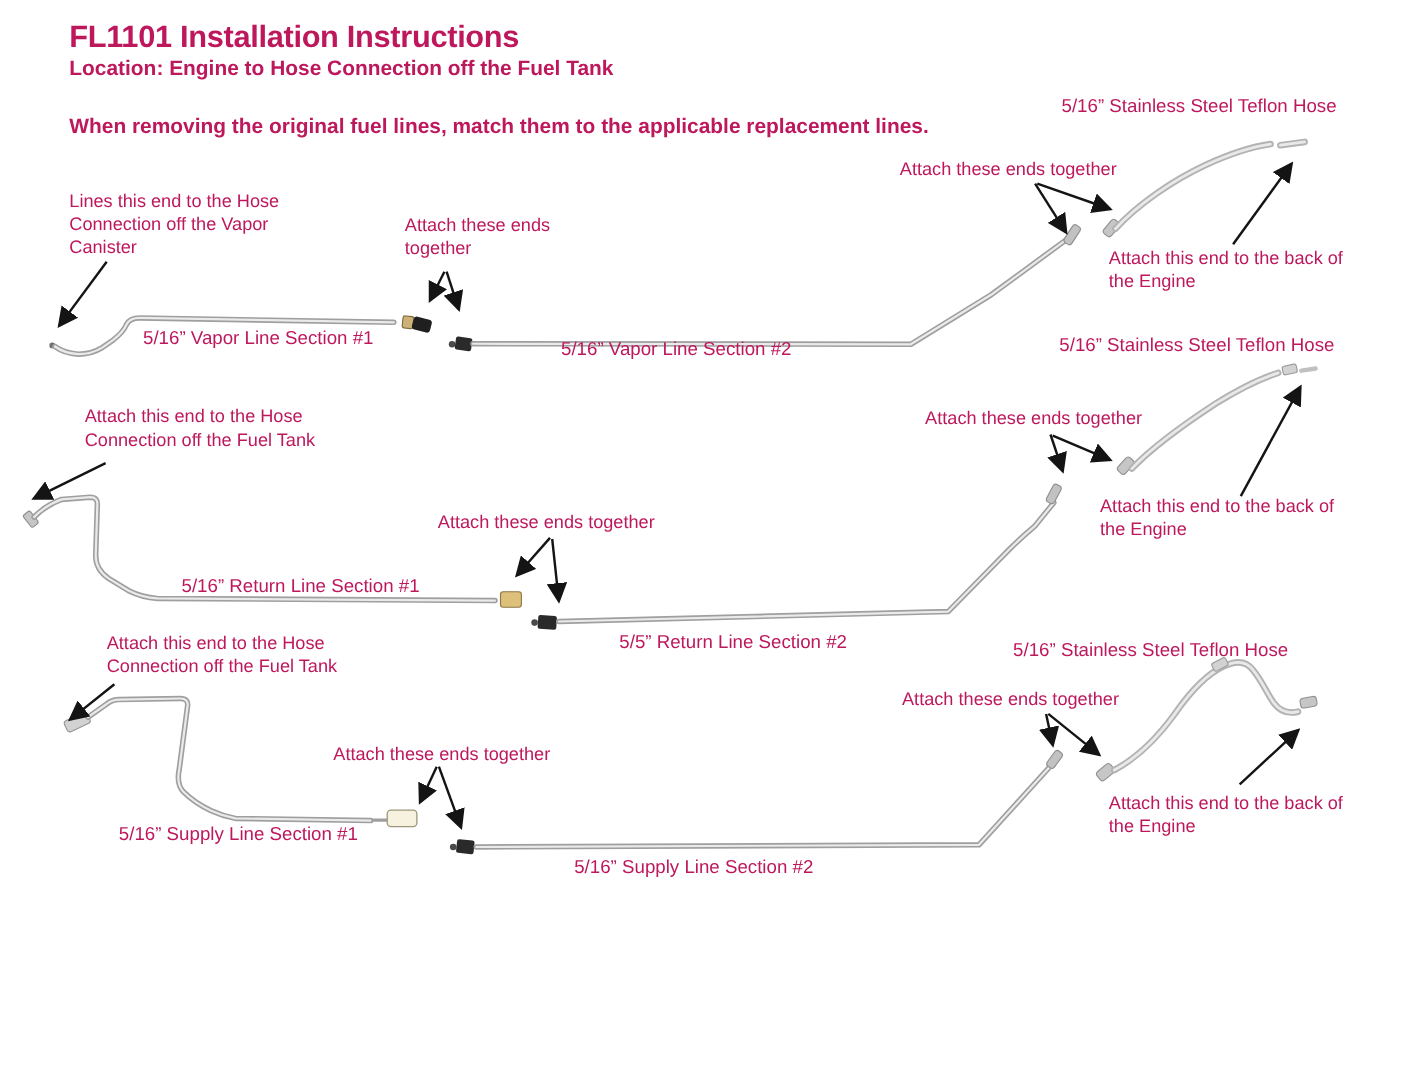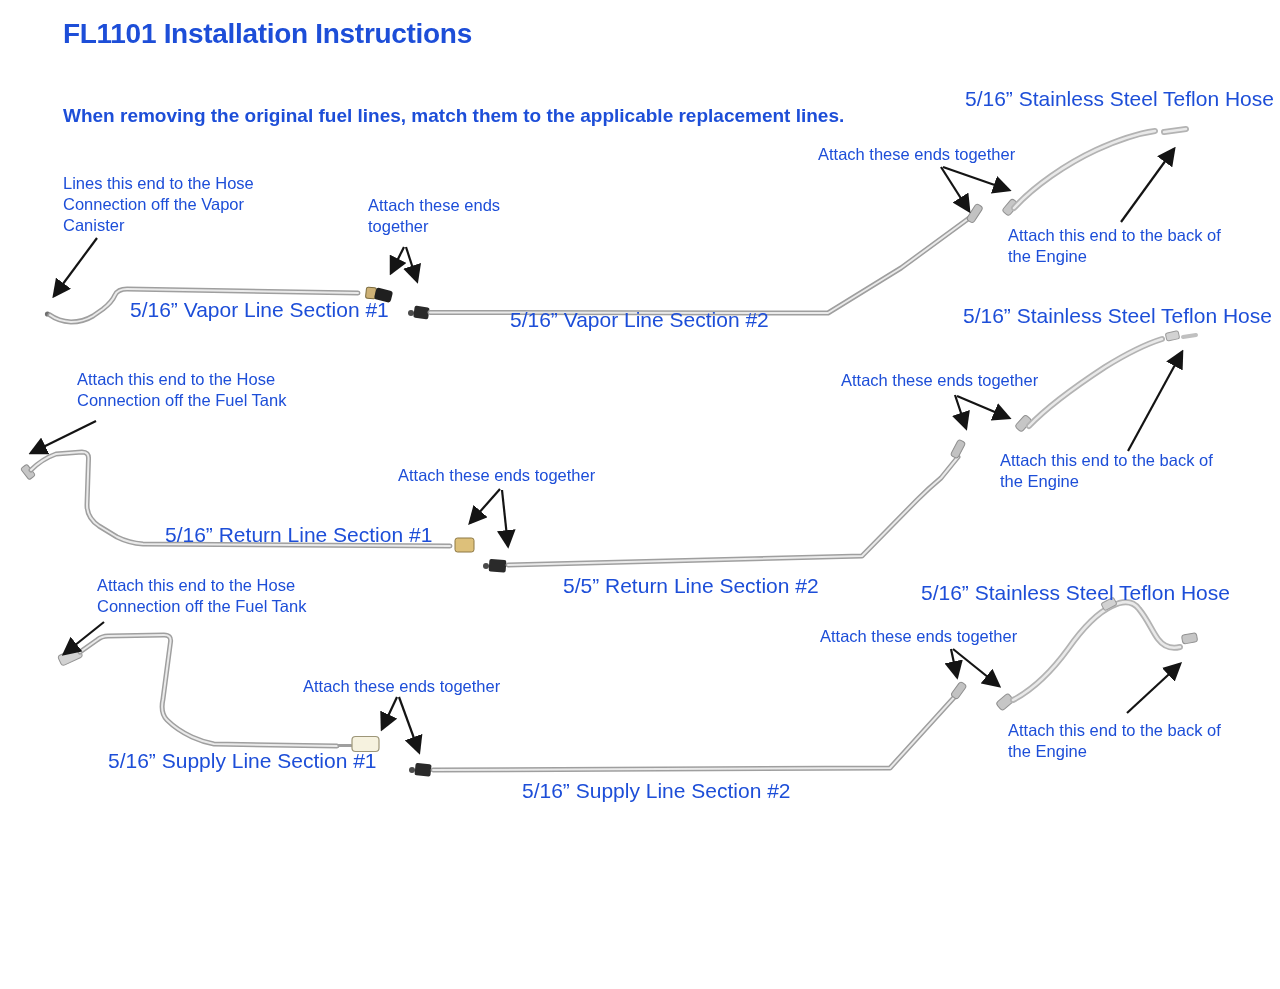--- a/index.html
+++ b/index.html
@@ -1,23 +1,23 @@
 <!DOCTYPE html>
 <html><head>
 <meta charset="utf-8">
 <style>
   html,body{margin:0;padding:0;background:#ffffff;}
   .canvas{position:relative;width:1280px;height:989px;background:#ffffff;overflow:hidden;
-          font-family:"Liberation Sans",sans-serif;color:#1d4ed8;}
+          font-family:"Liberation Sans",sans-serif;color:#be185d;}
   .abs{position:absolute;}
   .t-title{font-weight:bold;font-size:28px;letter-spacing:-0.3px;white-space:nowrap;}
   .t-sub{font-weight:bold;font-size:19px;white-space:nowrap;}
   .note{font-size:16.5px;line-height:21px;}
   .nowrap{white-space:nowrap;}
-  .lbl{font-size:21px;white-space:nowrap;}
+  .lbl{font-size:17px;white-space:nowrap;}
   .footer{font-weight:bold;font-size:17px;line-height:23.5px;white-space:nowrap;}
   svg{position:absolute;left:0;top:0;}
   .tube-o{fill:none;stroke:#9f9f9f;stroke-width:5;stroke-linecap:round;stroke-linejoin:round;}
   .tube-i{fill:none;stroke:#eaeaea;stroke-width:2;stroke-linecap:round;stroke-linejoin:round;}
   .hose-o{fill:none;stroke:#b3b3b3;stroke-width:6;stroke-linecap:round;stroke-linejoin:round;}
   .hose-i{fill:none;stroke:#e9e9e9;stroke-width:2.5;stroke-linecap:round;stroke-linejoin:round;}
   .stub{stroke:#9f9f9f;stroke-width:3;stroke-linecap:round;}
   .arrow{stroke:#141414;stroke-width:2.2;marker-end:url(#ah);}
 </style>
 </head>
@@ -110,20 +110,21 @@
     </g>
     <line class="arrow" x1="104" y1="622" x2="64" y2="654"></line>
     <line class="arrow" x1="397" y1="697" x2="382" y2="729"></line>
     <line class="arrow" x1="399" y1="697" x2="419" y2="752"></line>
     <line class="arrow" x1="951" y1="649" x2="957" y2="677"></line>
     <line class="arrow" x1="953" y1="649" x2="999" y2="686"></line>
     <line class="arrow" x1="1127" y1="713" x2="1180" y2="664"></line>
   </svg>
 
   <div class="abs t-title" style="left:63px;top:18px">FL1101 Installation Instructions</div>
+  <div class="abs t-sub" style="left:63px;top:52px">Location: Engine to Hose Connection off the Fuel Tank</div>
   <div class="abs t-sub" style="left:63px;top:105px">When removing the original fuel lines, match them to the applicable replacement lines.</div>
 
   <div class="abs note" style="left:63px;top:173px;width:208px">Lines this end to the Hose Connection off the Vapor Canister</div>
   <div class="abs note" style="left:368px;top:195px;width:140px">Attach these ends together</div>
   <div class="abs lbl" style="left:130px;top:298px">5/16” Vapor Line Section #1</div>
   <div class="abs lbl" style="left:510px;top:308px">5/16” Vapor Line Section #2</div>
   <div class="abs lbl" style="left:965px;top:87px">5/16” Stainless Steel Teflon Hose</div>
   <div class="abs note nowrap" style="left:818px;top:144px">Attach these ends together</div>
   <div class="abs note" style="left:1008px;top:225px;width:232px">Attach this end to the back of the Engine</div>
 

